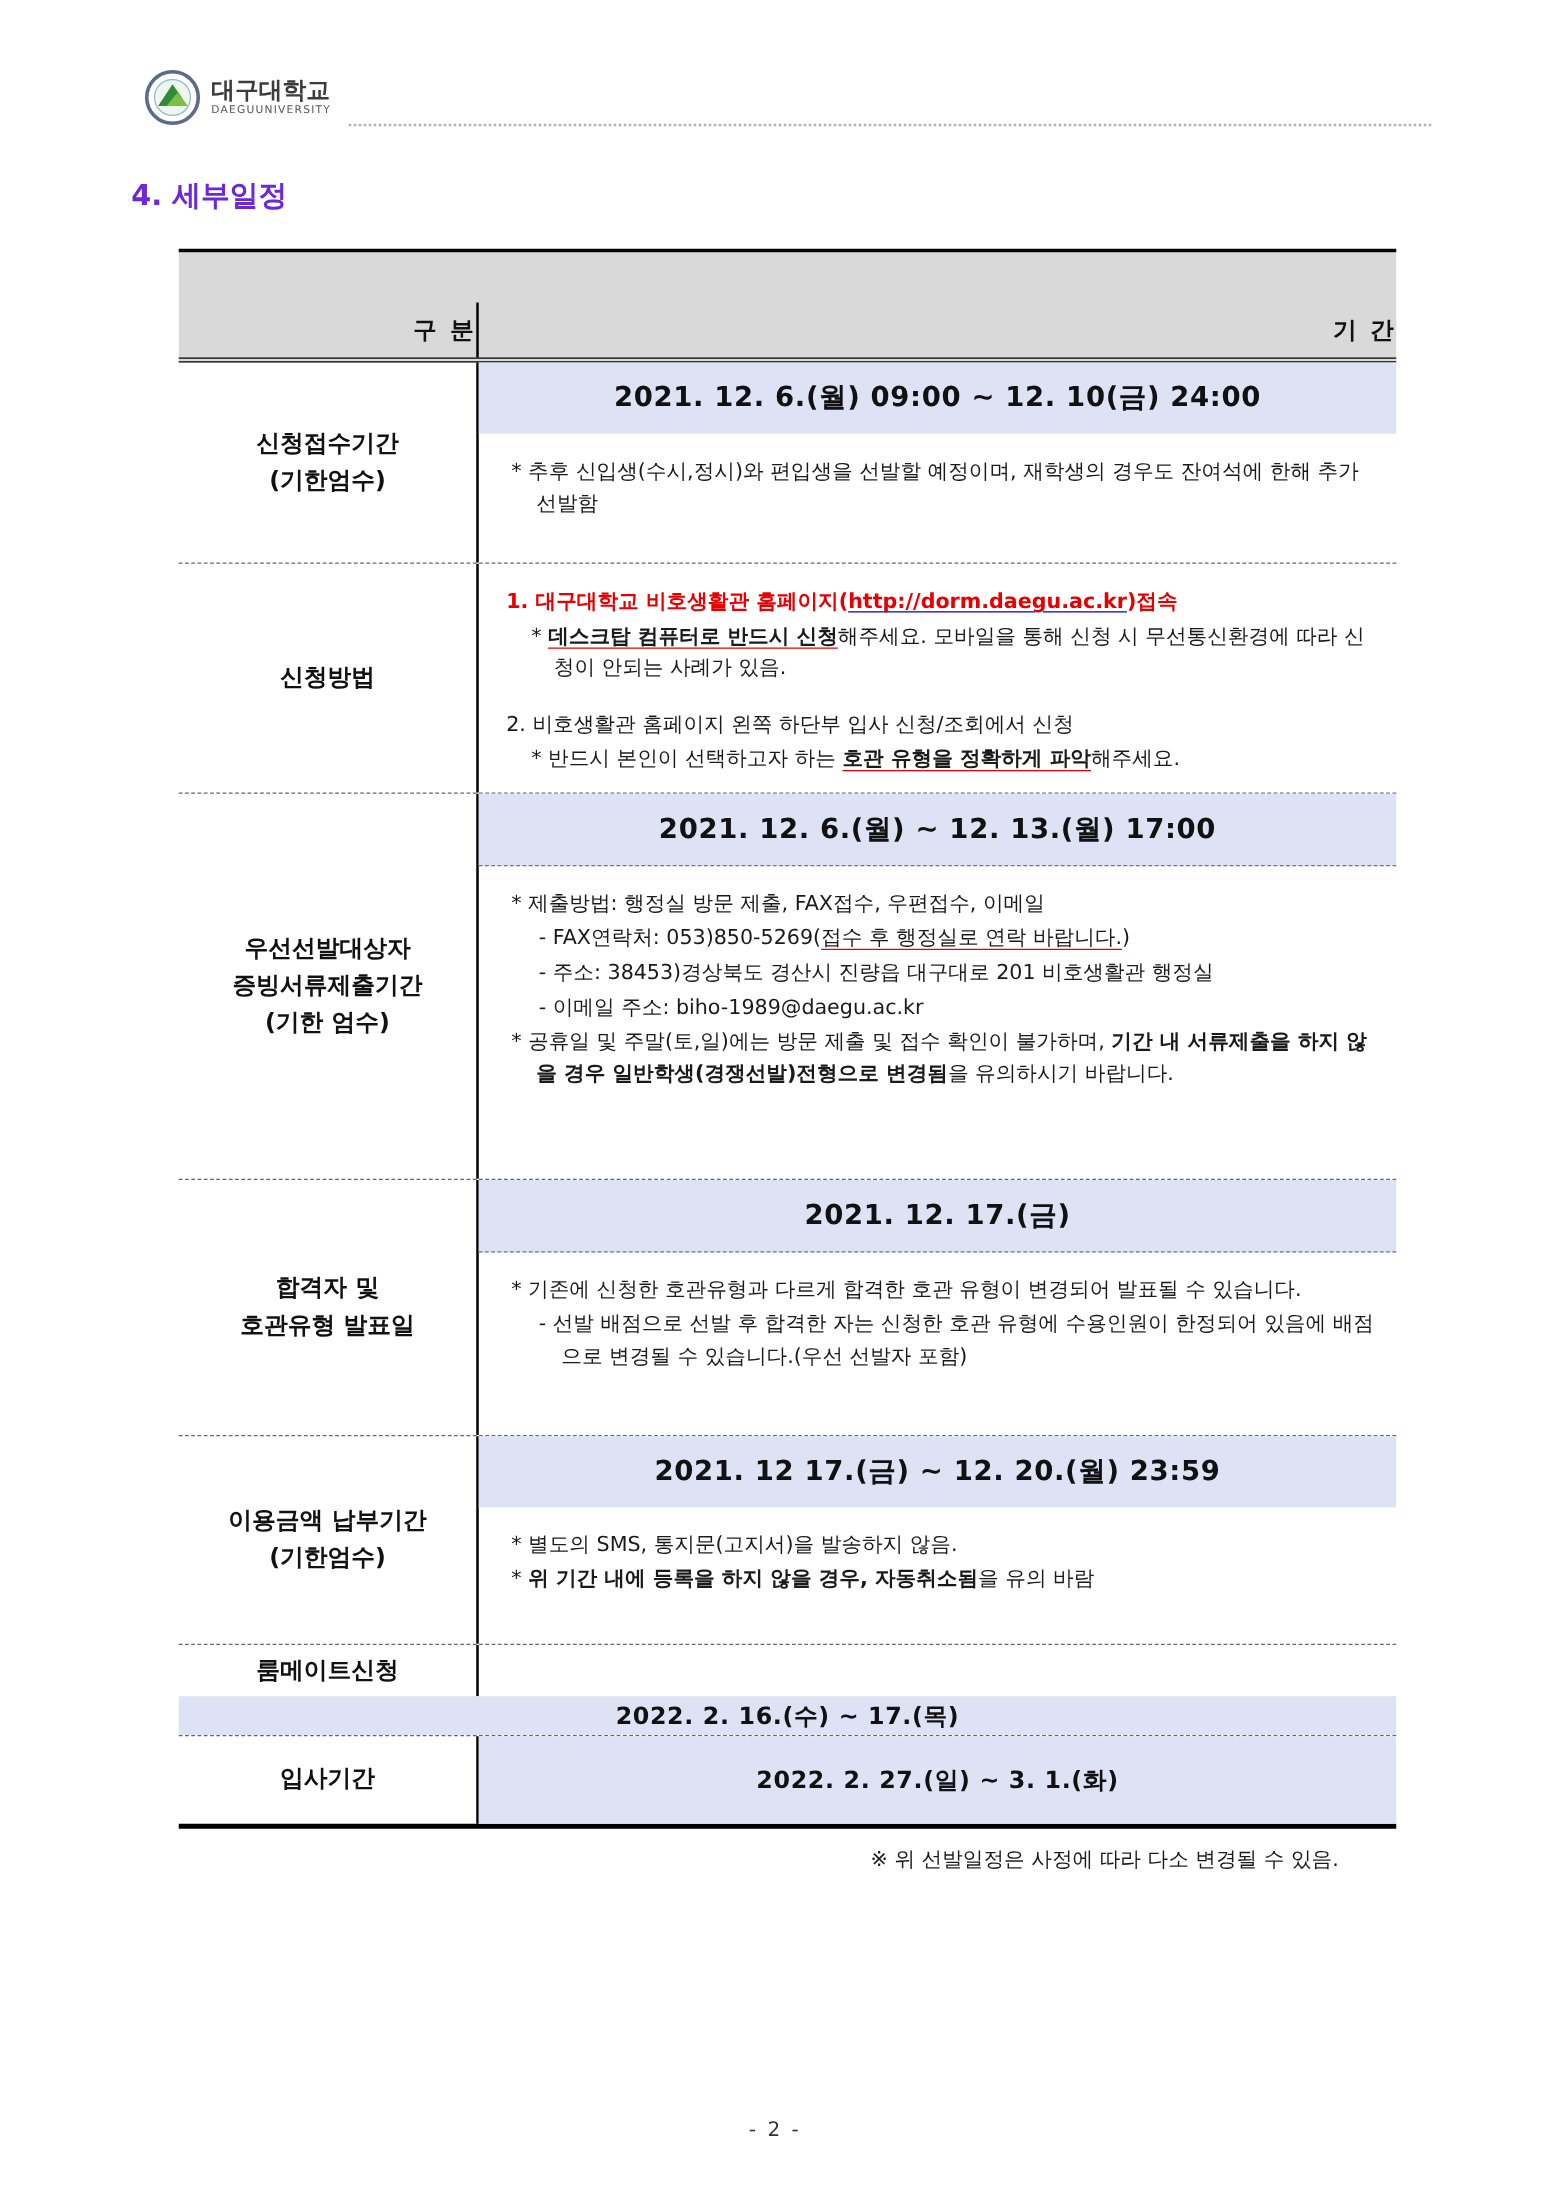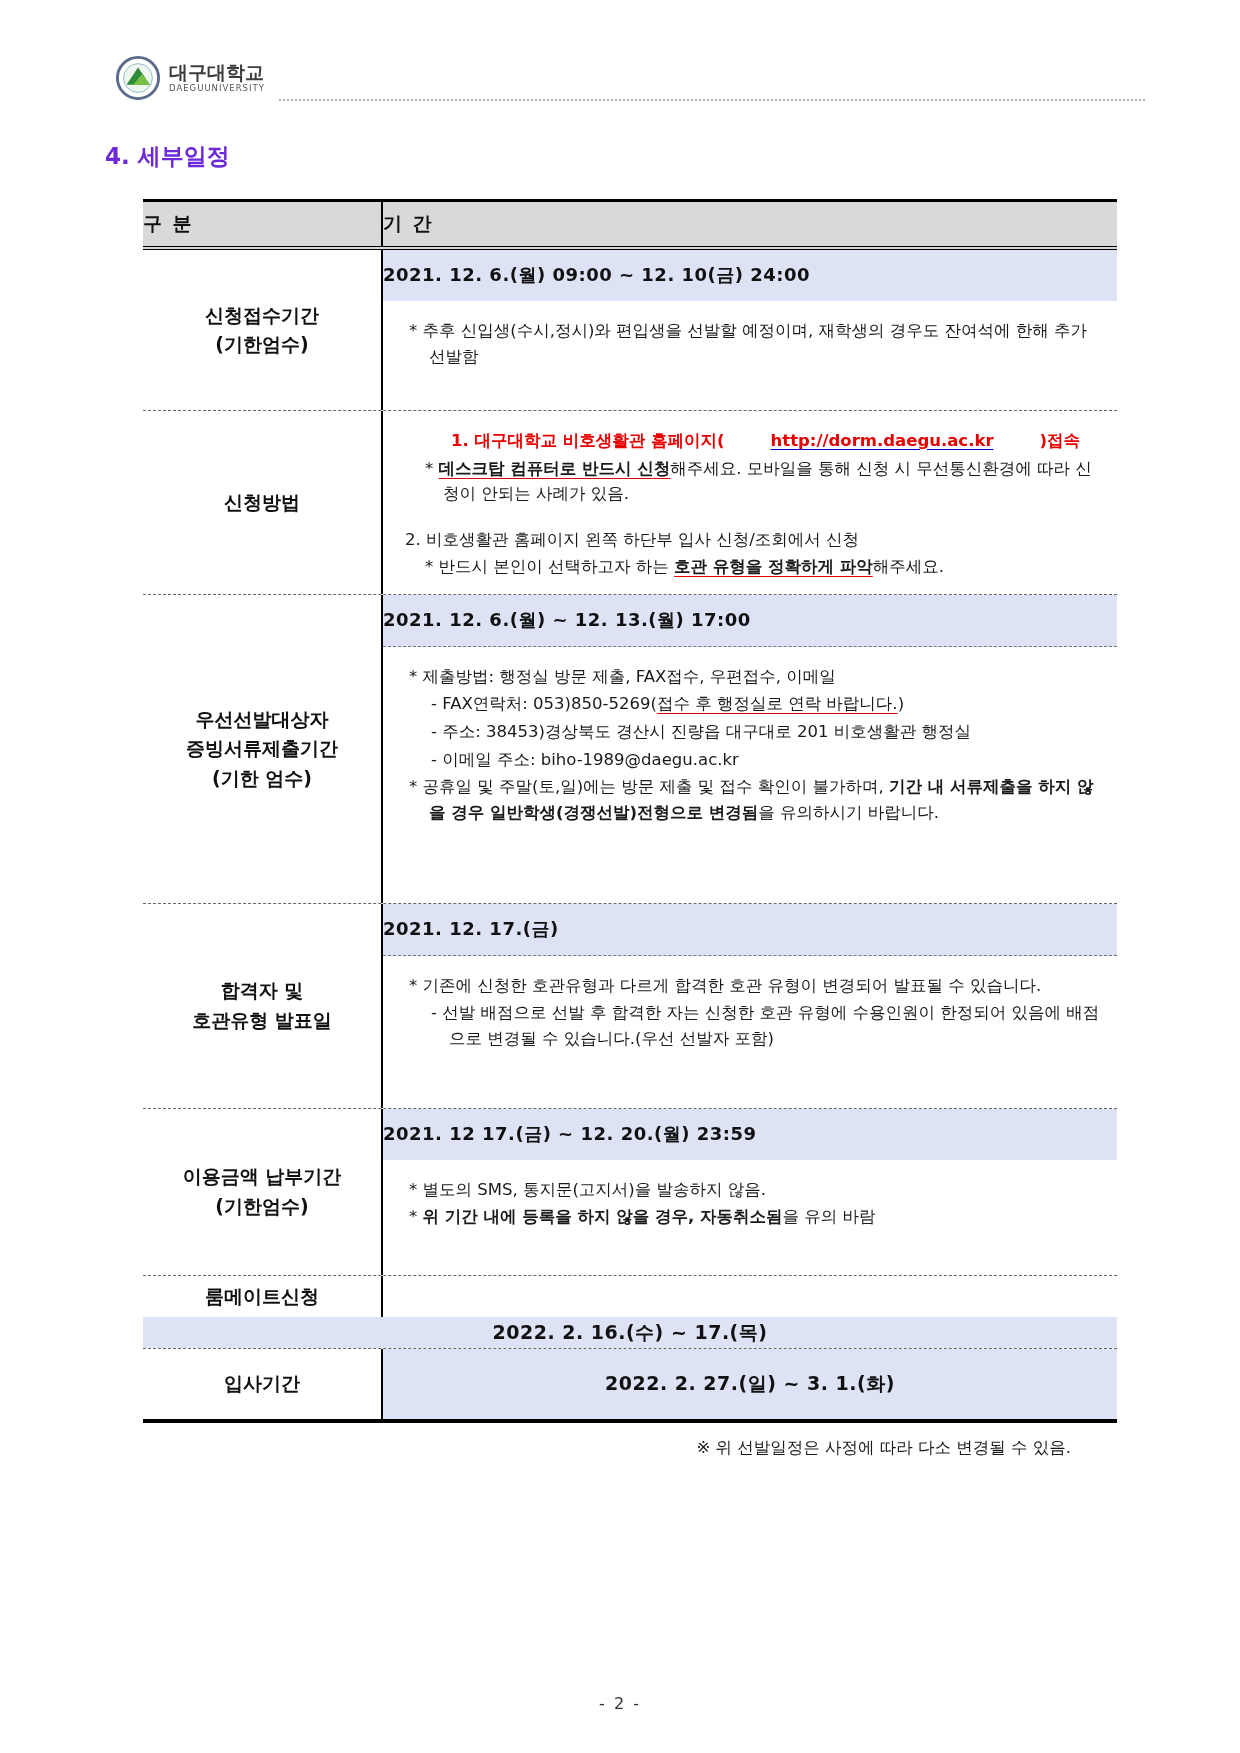--- a/index.html
+++ b/index.html
@@ -16,49 +16,49 @@
   .head-rule{flex:1;border-top:2px dotted #b0b0b0;margin-left:14px;height:0;}
   
   .sec-title{margin:40px 0 0 105px;font-size:23px;font-weight:bold;color:#6d28d9;}
   
   .sched-table{
     width:974px;margin:27px 0 0 143px;
     border-top:3px solid #000;border-bottom:4px solid #000;
     box-sizing:border-box;font-size:16.5px;
   }
   .t-header{display:flex;background:var(--hdr,#d9d9d9);border-bottom:4px double #000;}
-  .t-header .hc{padding:9px 0;font-weight:bold;font-size:19px;text-align:left;letter-spacing:2px;}
+  .t-header .hc{padding:9px 0;font-weight:bold;font-size:19px;text-align:right;letter-spacing:2px;margin-top:40px;}
   .t-header .hc1{width:240px;border-right:2px solid #000;box-sizing:border-box;}
   .t-header .hc2{flex:1;}
   .t-row{display:flex;border-bottom:1px dashed #666;}
   .t-row:last-child{border-bottom:none;}
   .t-label{
     width:240px;box-sizing:border-box;border-right:2px solid #000;
     display:flex;flex-direction:column;align-items:center;justify-content:center;
     font-weight:bold;font-size:19px;line-height:1.55;text-align:center;padding:6px 4px;
   }
   .t-content{flex:1;display:flex;flex-direction:column;min-width:0;}
   .band{
-    background:var(--band,#dde2f4);text-align:left;font-weight:bold;font-size:18px;
+    background:var(--band,#dde2f4);text-align:center;font-weight:bold;font-size:22px;
     padding:13px 0 14px;white-space:pre-wrap;letter-spacing:0.5px;
   }
   .band.divided{border-bottom:1px dashed #777;}
   .t-content.full-band{
     background:var(--band,#dde2f4);align-items:center;justify-content:center;
     font-weight:bold;font-size:19px;white-space:pre-wrap;letter-spacing:0.5px;
   }
   .notes{padding:15px 16px 12px 22px;line-height:1.55;color:#1a1a1a;}
   .note{margin:2px 0;}
   .sp{width:100%;}
   .h0{padding-left:24px;text-indent:-24px;}
   .n0{padding-left:20px;text-indent:-20px;margin-left:4px;}
   .n0x{padding-left:18px;text-indent:-18px;margin-left:20px;}
   .n1{padding-left:18px;text-indent:-18px;margin-left:26px;}
   .b{font-weight:bold;}
-  .red{color:var(--red,#e80000);margin-left:46px;}
+  .red{color:var(--red,#e80000);}
   .u-red{text-decoration:underline;text-decoration-color:var(--red,#d00000);text-underline-offset:4px;}
   .u-blue{text-decoration:underline;text-decoration-color:var(--link,#0000cc);text-underline-offset:3px;}
   
   .footnote{width:974px;margin:14px 0 0 143px;text-align:right;padding-right:46px;
     box-sizing:border-box;font-size:16.5px;color:#1a1a1a;}
   .page-num{position:absolute;left:0;right:0;bottom:40px;text-align:center;font-size:16px;color:#333;letter-spacing:2px;}
 </style>
 </head>
 <body>
 

